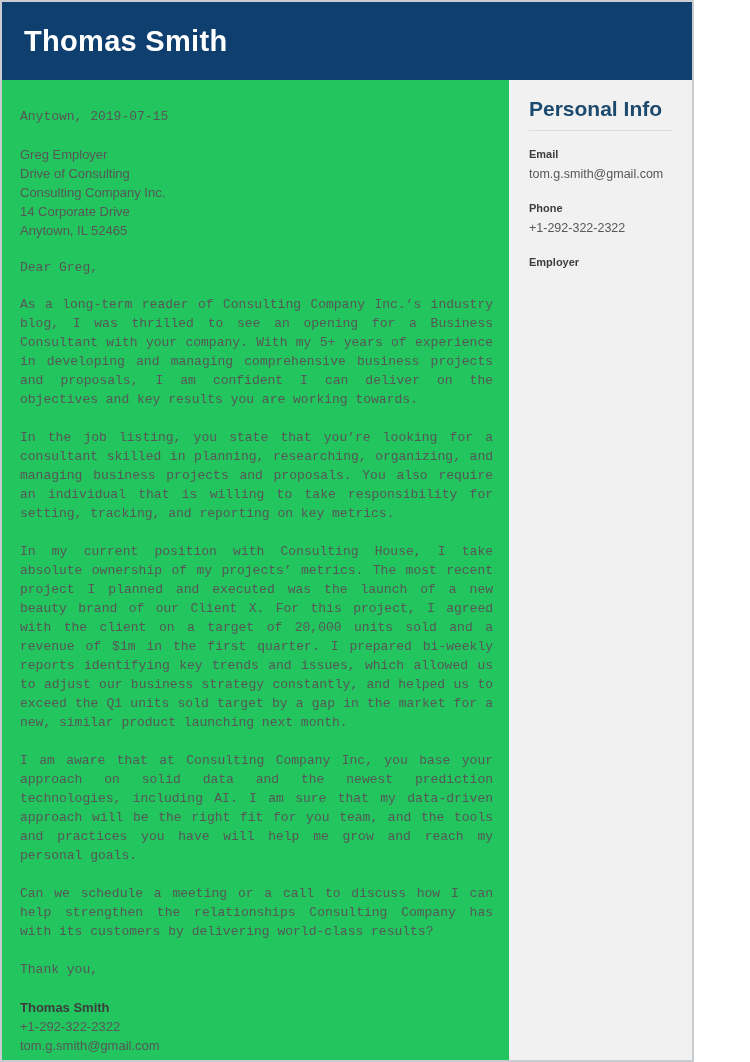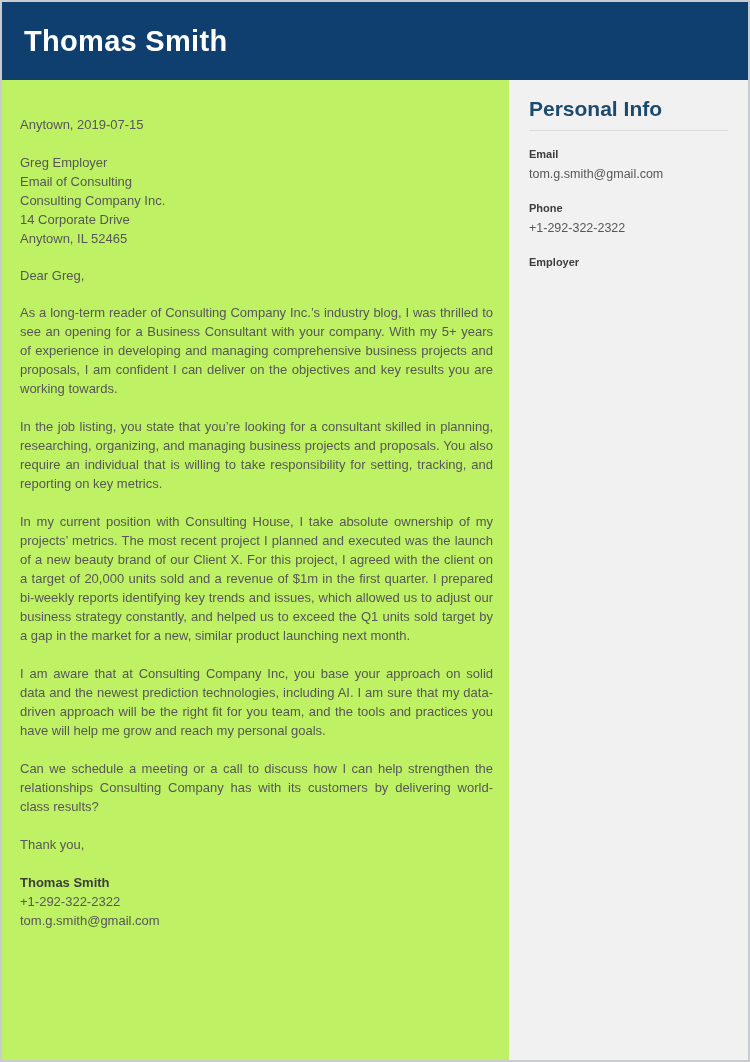--- a/index.html
+++ b/index.html
@@ -13,23 +13,23 @@
     --page_border:#c9cdd2;
   }
   *{box-sizing:border-box;}
   html,body{margin:0;padding:0;background:#ffffff;}
   body{
     width:750px;height:1062px;
     font-family:"Liberation Sans","DejaVu Sans",sans-serif;
     -webkit-font-smoothing:antialiased;
   }
   .page{
-    width:750px;height:1062px;
+    width:694px;height:1062px;
     border:2px solid var(--page_border);
-    background:#bef264;
+    background:#22c55e;
     display:flex;flex-direction:column;
     overflow:hidden;
   }
   .header{
     flex:none;height:78px;
     background:var(--header_bg);
     display:flex;align-items:center;
     padding:0 0 0 22px;
   }
   .header h1{
@@ -39,21 +39,21 @@
     font-weight:bold;
     letter-spacing:0.3px;
   }
   .content{flex:1;display:flex;min-height:0;}
   .letter{
     flex:none;width:507px;
     padding:23px 16px 0 18px;
     color:var(--body_text);
     font-size:13px;line-height:19px;
   }
-  .letter p{margin:12px 0 19px 0;}
+  .letter p{margin:4px 0 19px 0;font-family:Liberation Mono, monospace;}
   .letter .para{text-align:justify;}
   .recipient{margin:0 0 18px 0;}
   .recipient div{line-height:19px;}
   .salutation{margin-bottom:18px !important;}
   .signature{margin-top:0;}
   .signature .sig-name{font-weight:bold;color:var(--label_text);line-height:19px;}
   .signature div{line-height:19px;}
   .sidebar{
     flex:1;
     background:var(--sidebar_bg);
@@ -93,21 +93,21 @@
     <h1>Thomas Smith</h1>
   </header>
 
   <div class="content">
 
     <main class="letter">
       <p class="date">Anytown, 2019-07-15</p>
 
       <div class="recipient">
         <div>Greg Employer</div>
-        <div>Email of Consulting</div>
+        <div>Drive of Consulting</div>
         <div>Consulting Company Inc.</div>
         <div>14 Corporate Drive</div>
         <div>Anytown, IL 52465</div>
       </div>
 
       <p class="salutation">Dear Greg,</p>
 
       <p class="para">As a long-term reader of Consulting Company Inc.’s industry blog, I was thrilled to see an opening for a Business Consultant with your company. With my 5+ years of experience in developing and managing comprehensive business projects and proposals, I am confident I can deliver on the objectives and key results you are working towards.</p>
       <p class="para">In the job listing, you state that you’re looking for a consultant skilled in planning, researching, organizing, and managing business projects and proposals. You also require an individual that is willing to take responsibility for setting, tracking, and reporting on key metrics.</p>
       <p class="para">In my current position with Consulting House, I take absolute ownership of my projects’ metrics. The most recent project I planned and executed was the launch of a new beauty brand of our Client X. For this project, I agreed with the client on a target of 20,000 units sold and a revenue of $1m in the first quarter. I prepared bi-weekly reports identifying key trends and issues, which allowed us to adjust our business strategy constantly, and helped us to exceed the Q1 units sold target by a gap in the market for a new, similar product launching next month.</p>

